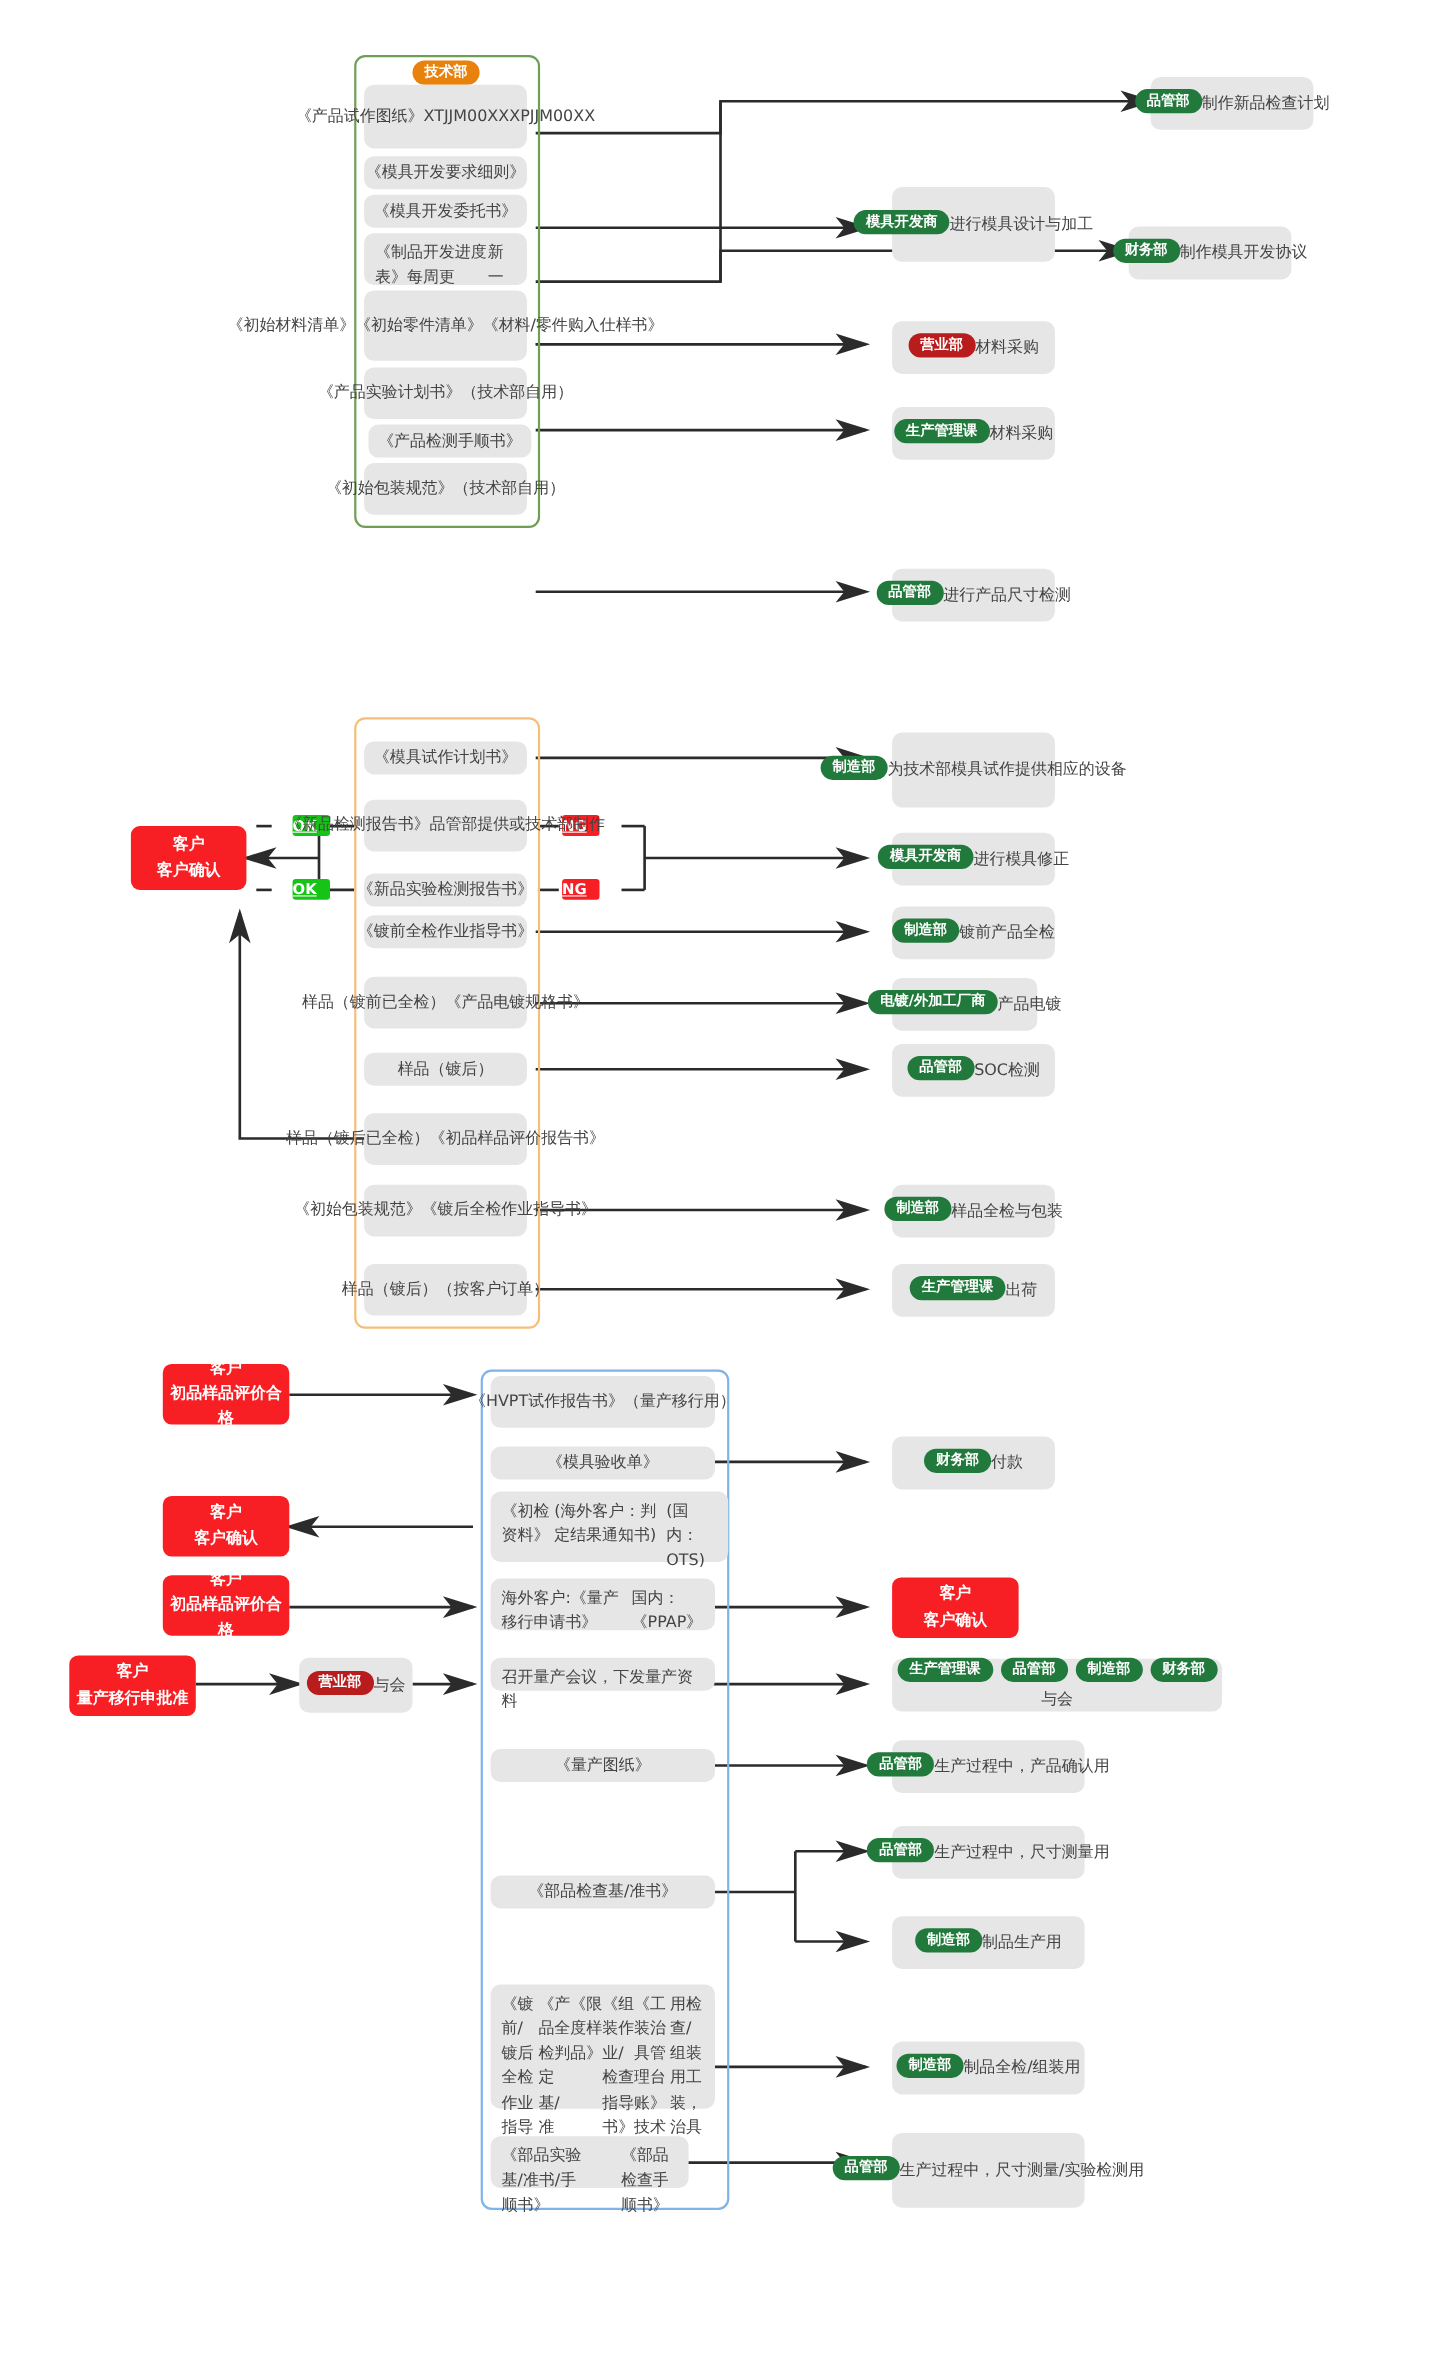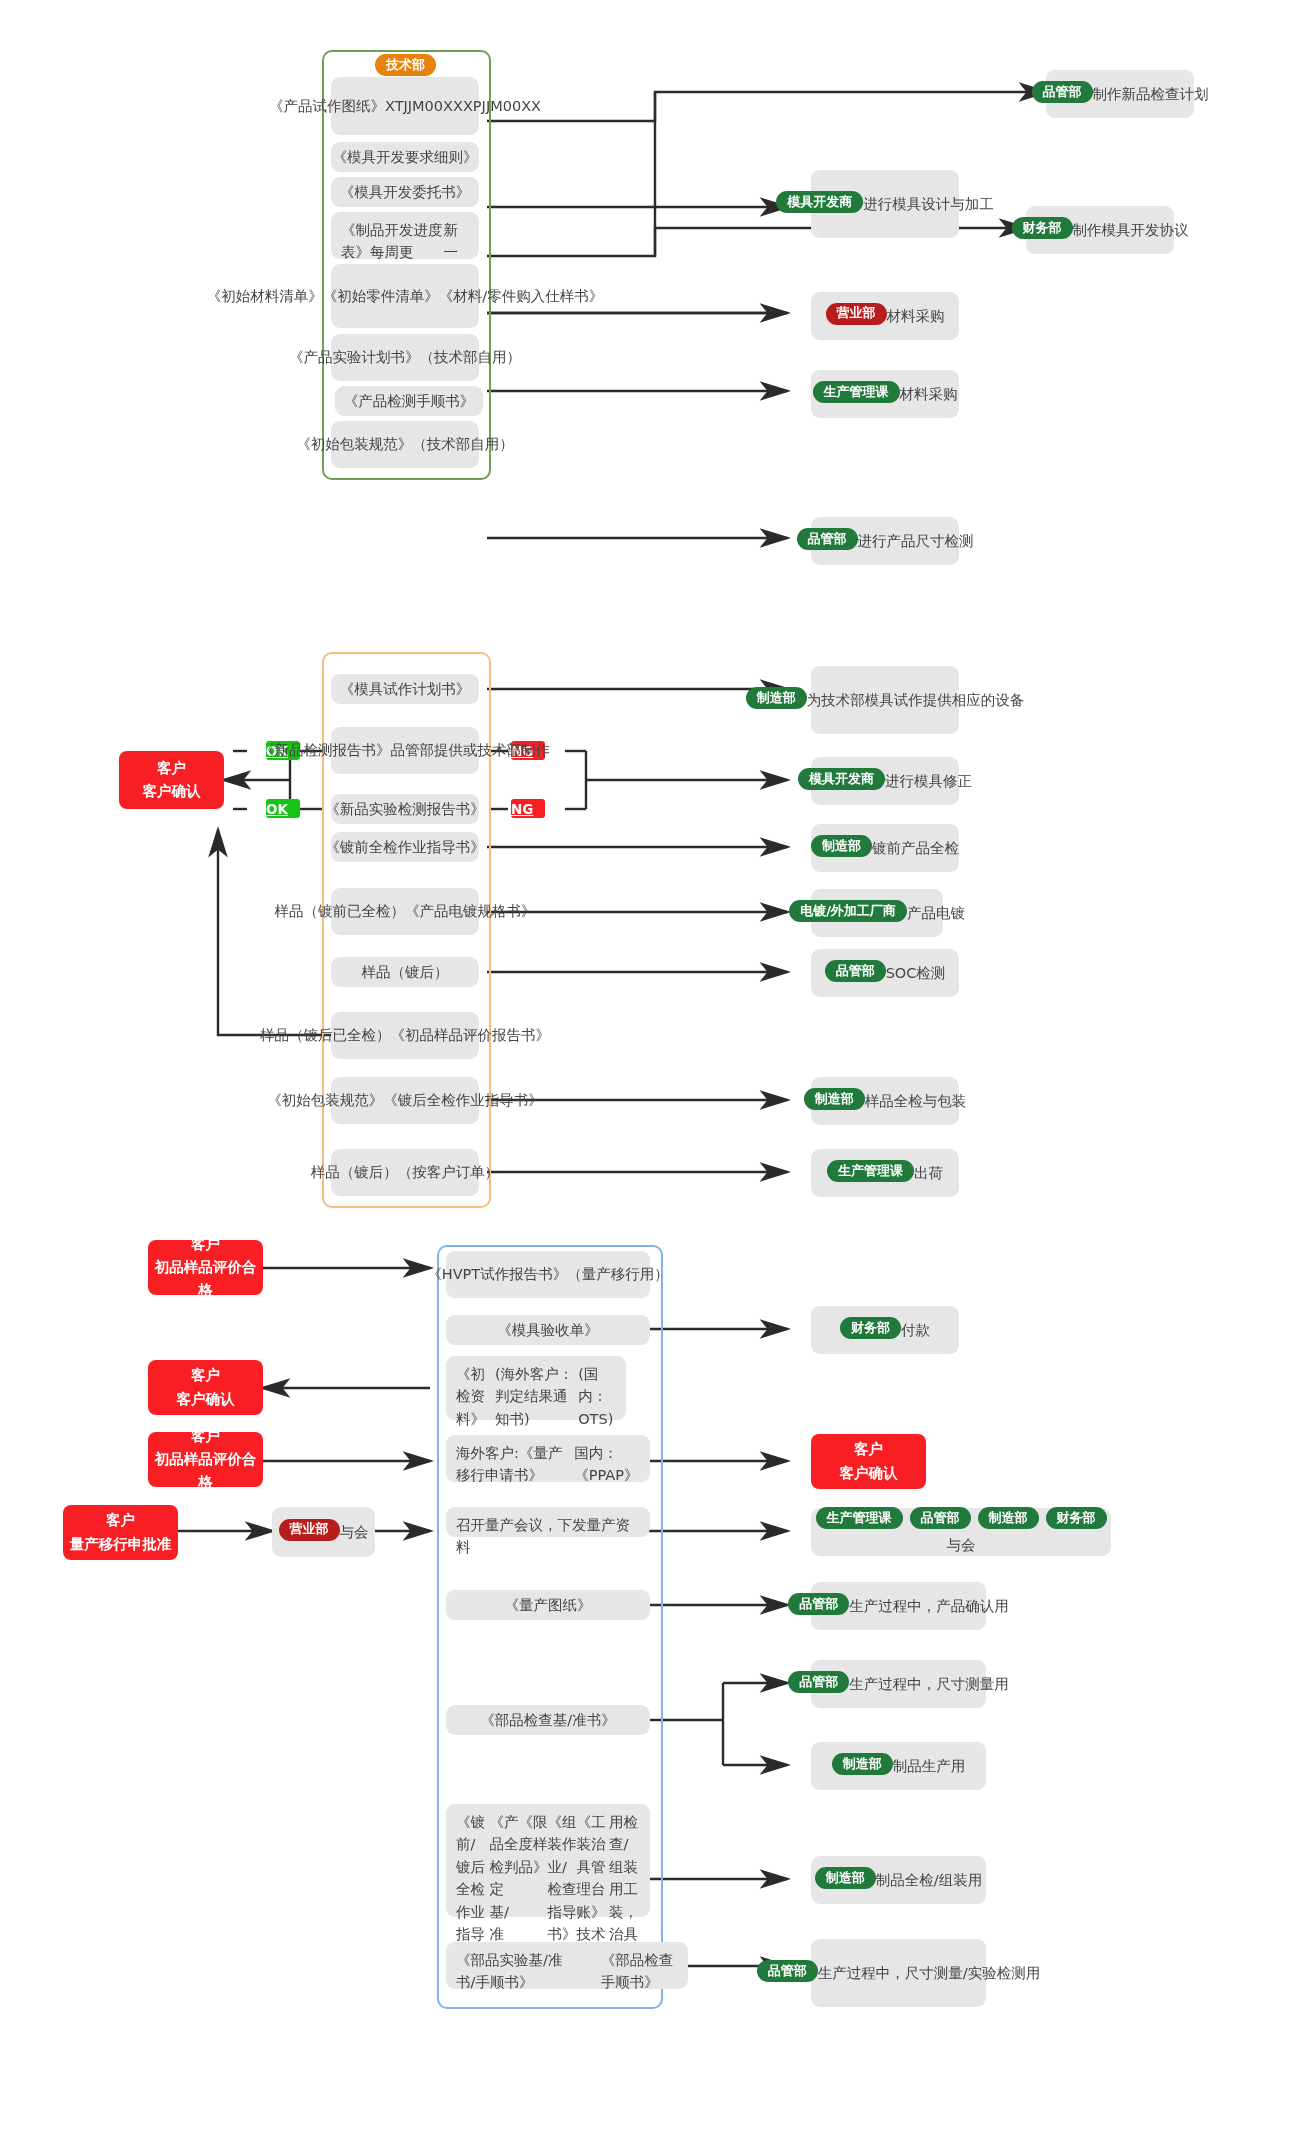--- a/index.html
+++ b/index.html
@@ -338,21 +338,21 @@
     <div class="ln">与会</div>
   </div>
 
   <div class="node card" style="left:446px;top:1251px;width:204px;height:47px;">
     <div class="ln">《HVPT试作报告书》</div>
     <div class="ln">（量产移行用）</div>
   </div>
   <div class="node card" style="left:446px;top:1315px;width:204px;height:30px;">
     <div class="ln">《模具验收单》</div>
   </div>
-  <div class="node card left" style="left:446px;top:1356px;width:180px;height:64px;">
+  <div class="node card left" style="left:446px;top:1356px;width:216px;height:64px;">
     <div>《初检资料》</div>
     <div>(海外客户：判定结果通知书)</div>
     <div>(国内：OTS)</div>
   </div>
   <div class="node card left" style="left:446px;top:1435px;width:204px;height:47px;">
     <div>海外客户:《量产移行申请书》</div>
     <div>国内：《PPAP》</div>
   </div>
   <div class="node card left" style="left:446px;top:1507px;width:204px;height:30px;">
     <div>召开量产会议，下发量产资料</div>
@@ -364,21 +364,21 @@
     <div class="ln">《部品检查基/准书》</div>
   </div>
   <div class="node card left" style="left:446px;top:1804px;width:204px;height:113px;">
     <div>《镀前/镀后全检作业指导书》</div>
     <div>《产品全检判定基/准书》</div>
     <div>《限度样品》</div>
     <div>《组装作业/检查指导书》</div>
     <div>《工装治具管理台账》技术部</div>
     <div>用检查/组装用工装，治具等</div>
   </div>
-  <div class="node card left" style="left:446px;top:1942px;width:242px;height:47px;gap:36px;">
+  <div class="node card left" style="left:446px;top:1942px;width:180px;height:47px;gap:36px;">
     <div>《部品实验基/准书/手顺书》</div>
     <div>《部品检查手顺书》</div>
   </div>
 
   <div class="node card" style="left:811px;top:1306px;width:148px;height:48px;">
     <span class="pill green">财务部</span>
     <div class="ln">付款</div>
   </div>
   <div class="node redbox" style="left:811px;top:1434px;width:115px;height:55px;">
     <div>客户</div>

